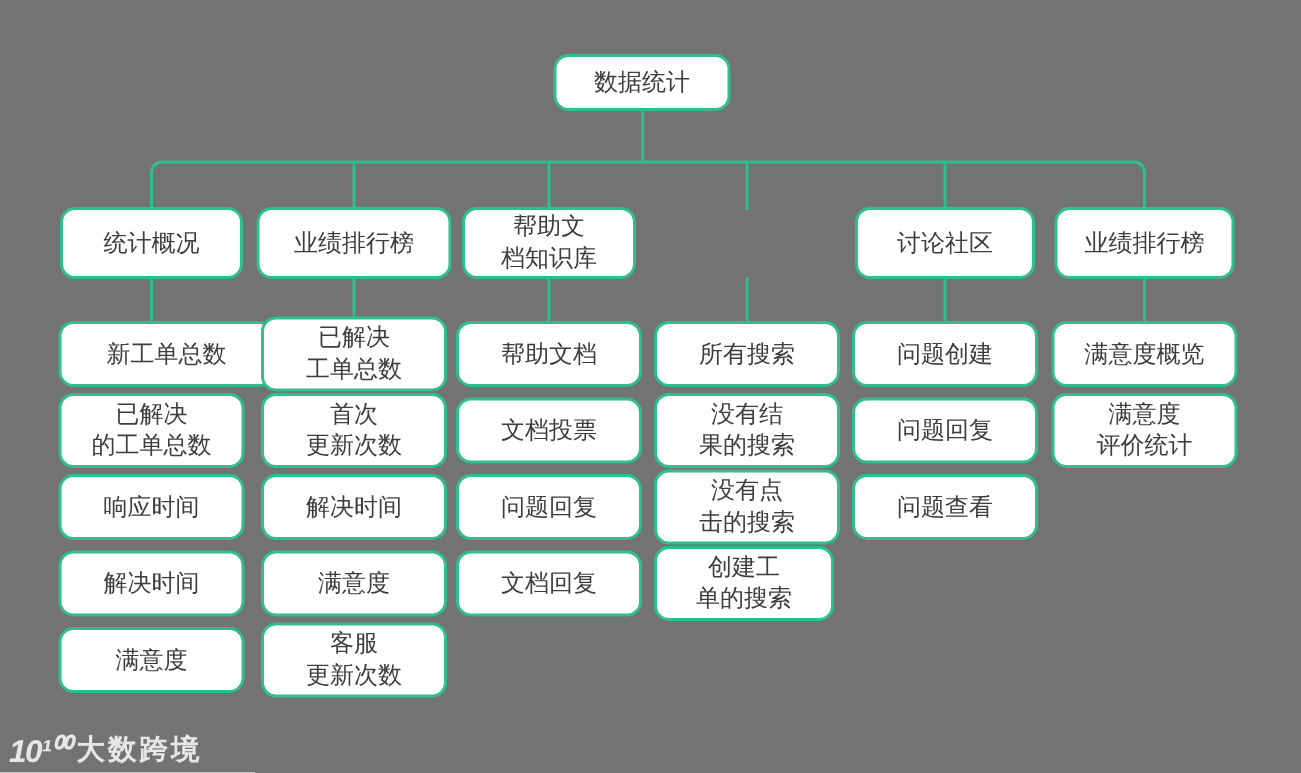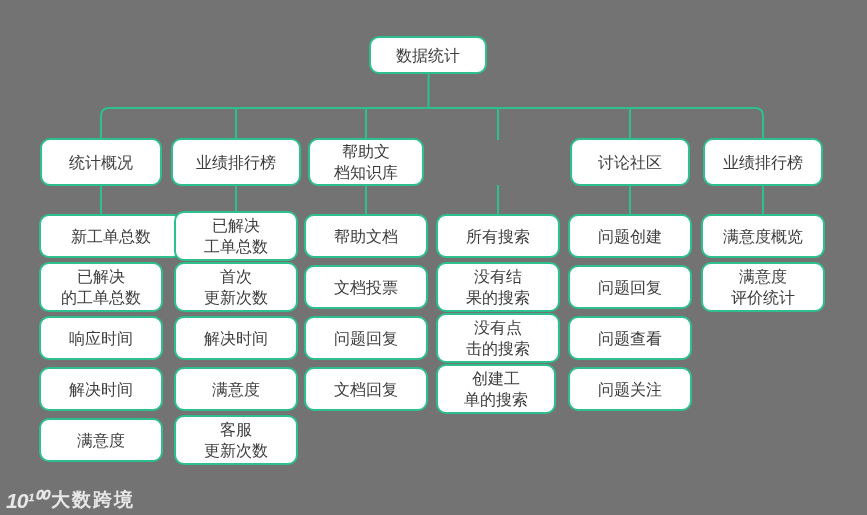--- a/index.html
+++ b/index.html
@@ -83,21 +83,20 @@
   <div class="node" style="left:436px;top:262px;width:124px;height:50px">没有结
 果的搜索</div>
   <div class="node" style="left:436px;top:313px;width:124px;height:50px">没有点
 击的搜索</div>
   <div class="node" style="left:436px;top:364px;width:120px;height:50px">创建工
 单的搜索</div>
 
   <div class="node" style="left:568px;top:214px;width:124px;height:44px">问题创建</div>
   <div class="node" style="left:568px;top:265px;width:124px;height:44px">问题回复</div>
   <div class="node" style="left:568px;top:316px;width:124px;height:44px">问题查看</div>
-  <div class="node" style="left:568px;top:367px;width:124px;height:44px">问题关注</div>
 
   <div class="node" style="left:701px;top:214px;width:124px;height:44px">满意度概览</div>
   <div class="node" style="left:701px;top:262px;width:124px;height:50px">满意度
 评价统计</div>
 
   <div class="watermark">
     <span class="logo">10¹⁰⁰</span>
     <span class="brand">大数跨境</span>
   </div>
 

